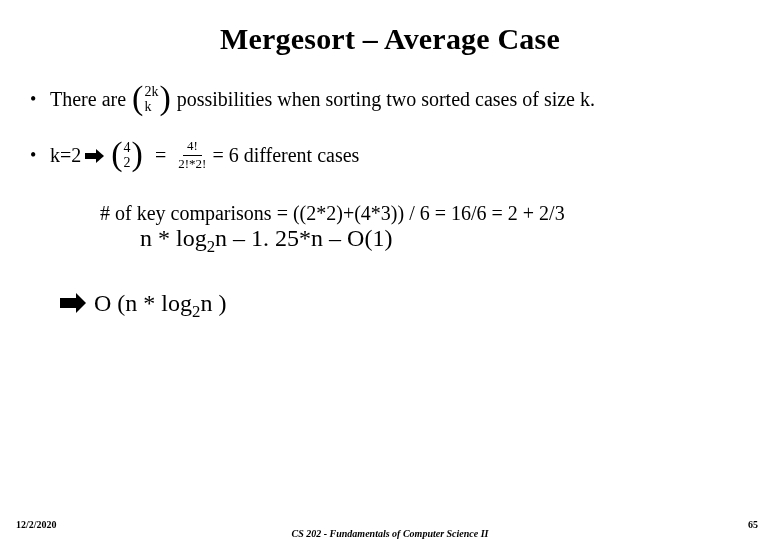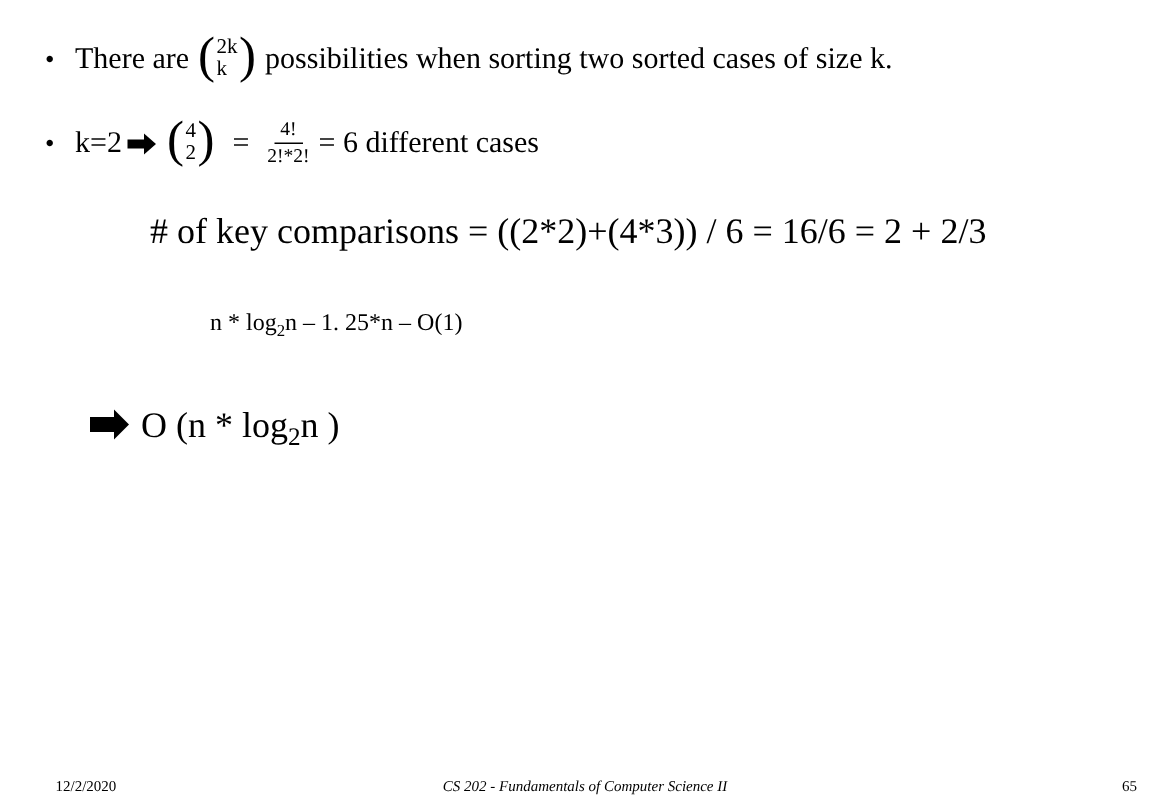--- a/index.html
+++ b/index.html
@@ -15,34 +15,35 @@
   .arrow { display: inline-block; width: 16px; height: 16px; position: relative; margin: 0 4px; top: 1px; }
   .arrow::before { content: ""; position: absolute; left: 0; top: 5px; width: 14px; height: 6px; background: #000; }
   .arrow::after { content: ""; position: absolute; right: -3px; top: 1px; width: 0; height: 0; border-top: 7px solid transparent; border-bottom: 7px solid transparent; border-left: 8px solid #000; }
   .arrow-lg { display: inline-block; width: 22px; height: 22px; position: relative; margin-right: 6px; top: 3px; }
   .arrow-lg::before { content: ""; position: absolute; left: 0; top: 6px; width: 18px; height: 10px; background: #000; }
   .arrow-lg::after { content: ""; position: absolute; right: -4px; top: 1px; width: 0; height: 0; border-top: 10px solid transparent; border-bottom: 10px solid transparent; border-left: 10px solid #000; }
   .frac { display: inline-flex; flex-direction: column; align-items: center; font-size: 13px; line-height: 1.1; margin: 0 6px; }
   .frac .num { border-bottom: 1px solid #000; padding: 0 4px 1px 4px; }
   .frac .den { padding-top: 1px; }
   .eq-sign { margin: 0 6px; }
-  .indent-1 { margin-left: 70px; font-size: 24px; margin-bottom: 38px; }
+  .indent-1 { margin-left: 70px; font-size: 20px; }
   .para { font-size: 20px; margin-bottom: 4px; }
-  .para-indent { font-size: 16px; margin-left: 110px; margin-bottom: 42px; }
+  .para-indent { font-size: 24px; margin-left: 110px; margin-bottom: 32px; }
   .sub { font-size: 0.7em; vertical-align: sub; }
   .conclusion { font-size: 24px; margin-left: 30px; }
-  .footer { position: absolute; bottom: 10px; left: 0; right: 0; display: flex; justify-content: space-between; align-items: flex-end; padding: 0 22px 0 37px; font-size: 10px; font-family: "Times New Roman", serif; }
+  .footer { position: absolute; bottom: 10px; left: 0; right: 0; display: flex; justify-content: space-between; align-items: center; padding: 0 22px 0 16px; font-size: 10px; font-family: "Times New Roman", serif; font-weight: bold; }
   .footer .center { position: absolute; left: 50%; transform: translateX(-50%); font-size: 10px; font-style: italic; margin-top: 17px; }
   .gap-row2 { margin-bottom: 30px; }
 </style>
 </head>
 <body>
 
 <div class="slide">
 
+  <div class="title">Mergesort – Average Case</div>
 
   <div class="row">
     <span class="bullet">•</span>
     <span class="after-bullet">There are</span>
     <span class="binom">
       <span class="paren">(</span>
       <span class="binom-stack">
         <span>2k</span>
         <span>k</span>
       </span>

